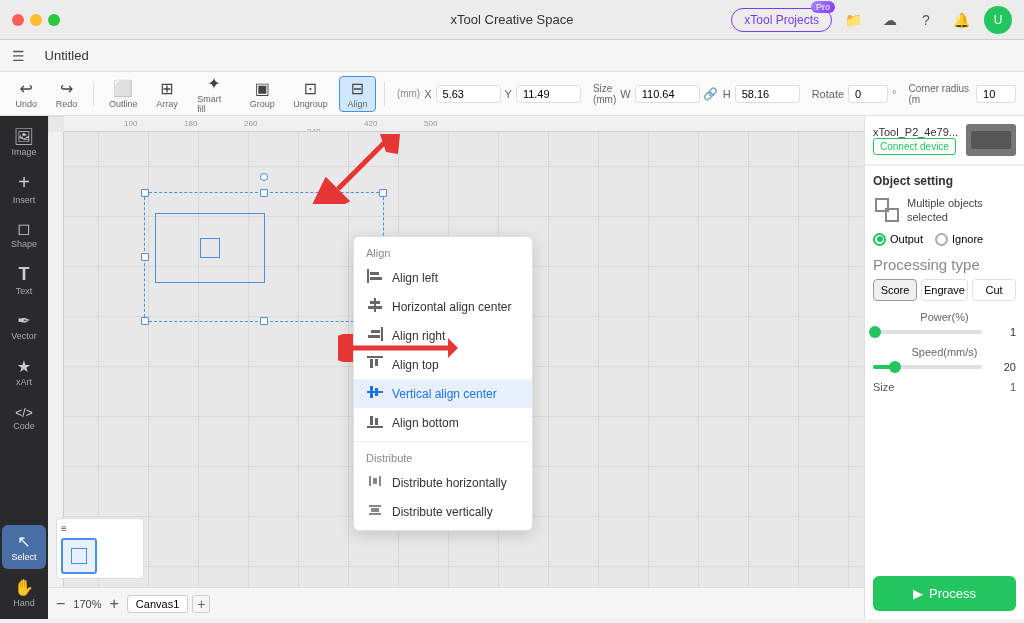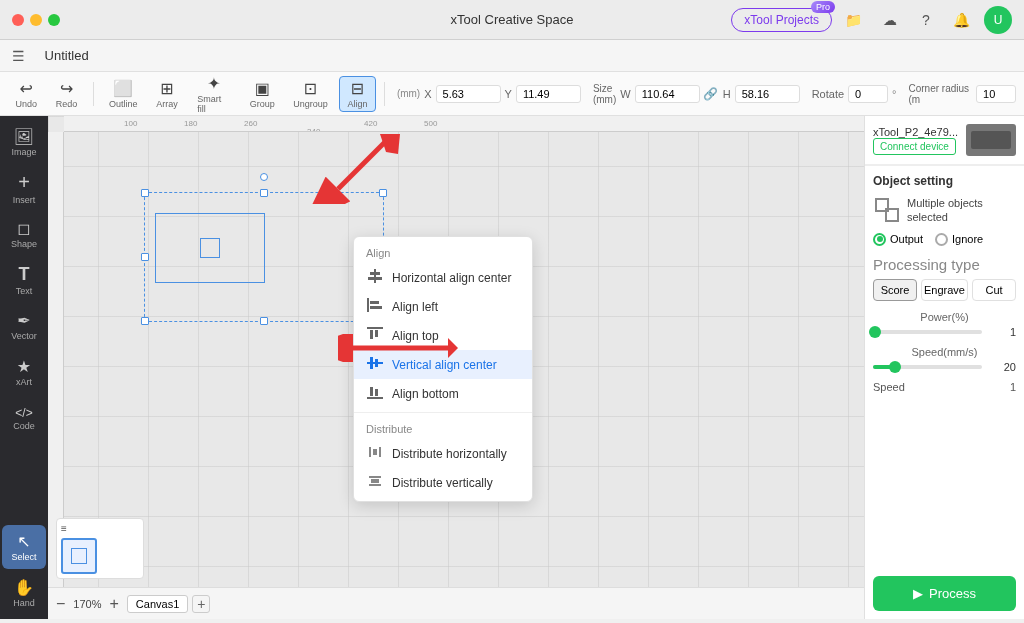--- a/index.html
+++ b/index.html
@@ -296,36 +296,46 @@
         <div class="canvas-tab">Canvas1</div>
         <div class="add-canvas-btn">+</div>
       </div>
     </div>
 
     <div class="align-dropdown">
       <div class="dropdown-section-title">Align</div>
       <div class="dropdown-item">
         <span class="di-icon">
           <svg width="16" height="14" viewBox="0 0 16 14">
+              <rect x="0" y="0" width="2" height="14" fill="#666"></rect>
+              <rect x="3" y="3" width="9" height="3" fill="#666"></rect>
+              <rect x="3" y="8" width="12" height="3" fill="#666"></rect>
+            </svg>
+        </span>
+        <span>Align left</span>
+      </div>
+      <div class="dropdown-item">
+        <span class="di-icon">
+          <svg width="16" height="14" viewBox="0 0 16 14">
               <rect x="7" y="0" width="2" height="14" fill="#666"></rect>
               <rect x="3" y="3" width="10" height="3" fill="#666"></rect>
               <rect x="1" y="8" width="14" height="3" fill="#666"></rect>
             </svg>
         </span>
         <span>Horizontal align center</span>
       </div>
       <div class="dropdown-item">
         <span class="di-icon">
           <svg width="16" height="14" viewBox="0 0 16 14">
-              <rect x="0" y="0" width="2" height="14" fill="#666"></rect>
-              <rect x="3" y="3" width="9" height="3" fill="#666"></rect>
-              <rect x="3" y="8" width="12" height="3" fill="#666"></rect>
-            </svg>
-        </span>
-        <span>Align left</span>
+              <rect x="14" y="0" width="2" height="14" fill="#666"></rect>
+              <rect x="4" y="3" width="9" height="3" fill="#666"></rect>
+              <rect x="1" y="8" width="12" height="3" fill="#666"></rect>
+            </svg>
+        </span>
+        <span>Align right</span>
       </div>
       <div class="dropdown-item">
         <span class="di-icon">
           <svg width="16" height="14" viewBox="0 0 16 14">
               <rect x="0" y="0" width="16" height="2" fill="#666"></rect>
               <rect x="3" y="3" width="3" height="9" fill="#666"></rect>
               <rect x="8" y="3" width="3" height="7" fill="#666"></rect>
             </svg>
         </span>
         <span>Align top</span>
@@ -464,21 +474,21 @@
         <div class="slider-with-input">
           <div class="slider-track">
             <div class="slider-fill" style="width:20%;"></div>
             <div class="slider-thumb" style="left:20%;"></div>
           </div>
           <span class="slider-num">20</span>
         </div>
       </div>
 
       <div class="pass-row">
-        <span>Speed</span>
+        <span>Size</span>
         <span>1</span>
       </div>
     </div>
 
     <div style="flex:1;"></div>
 
     <button class="process-btn">
       <span>▶</span>
       <span>Process</span>
     </button>

